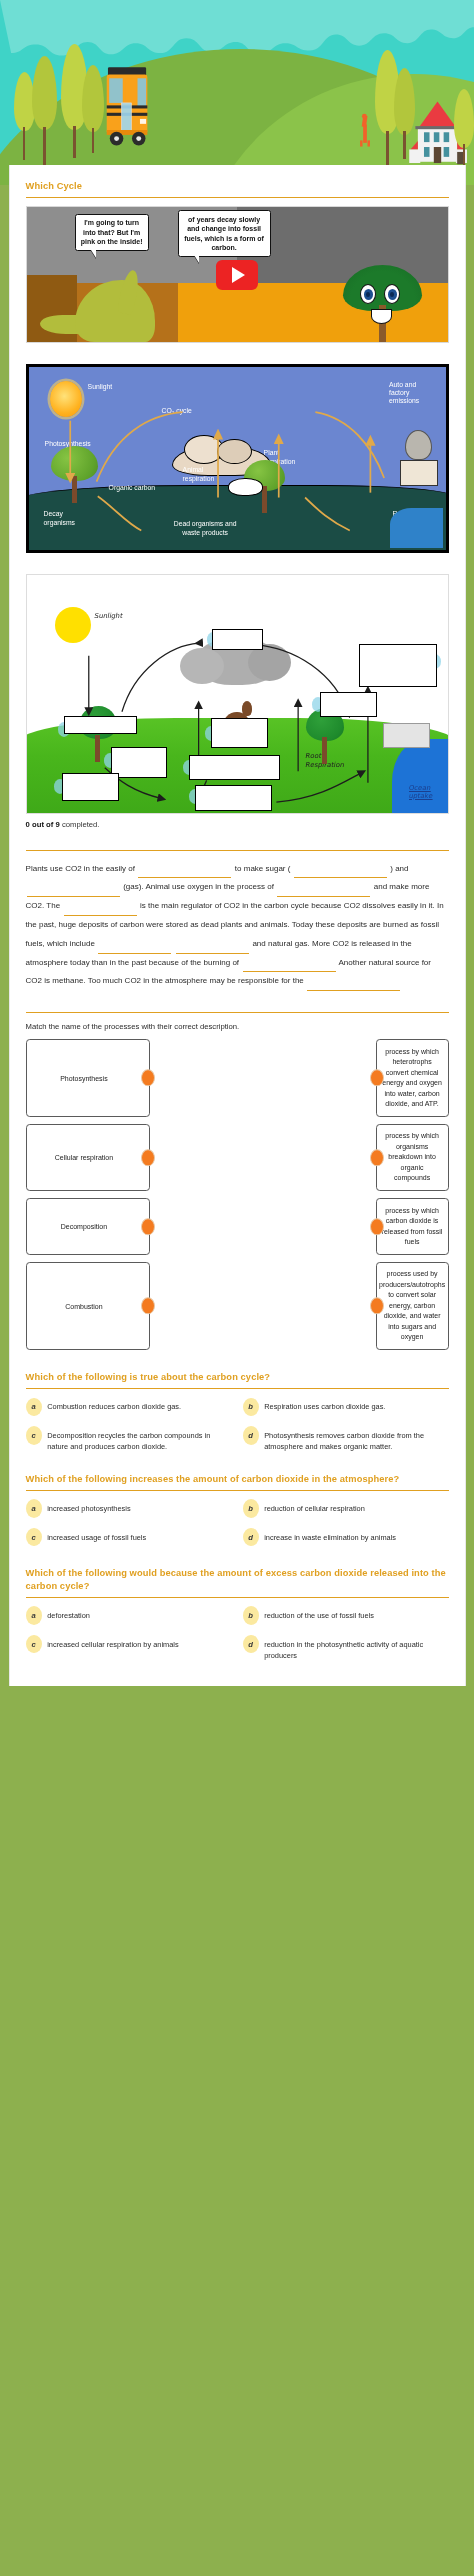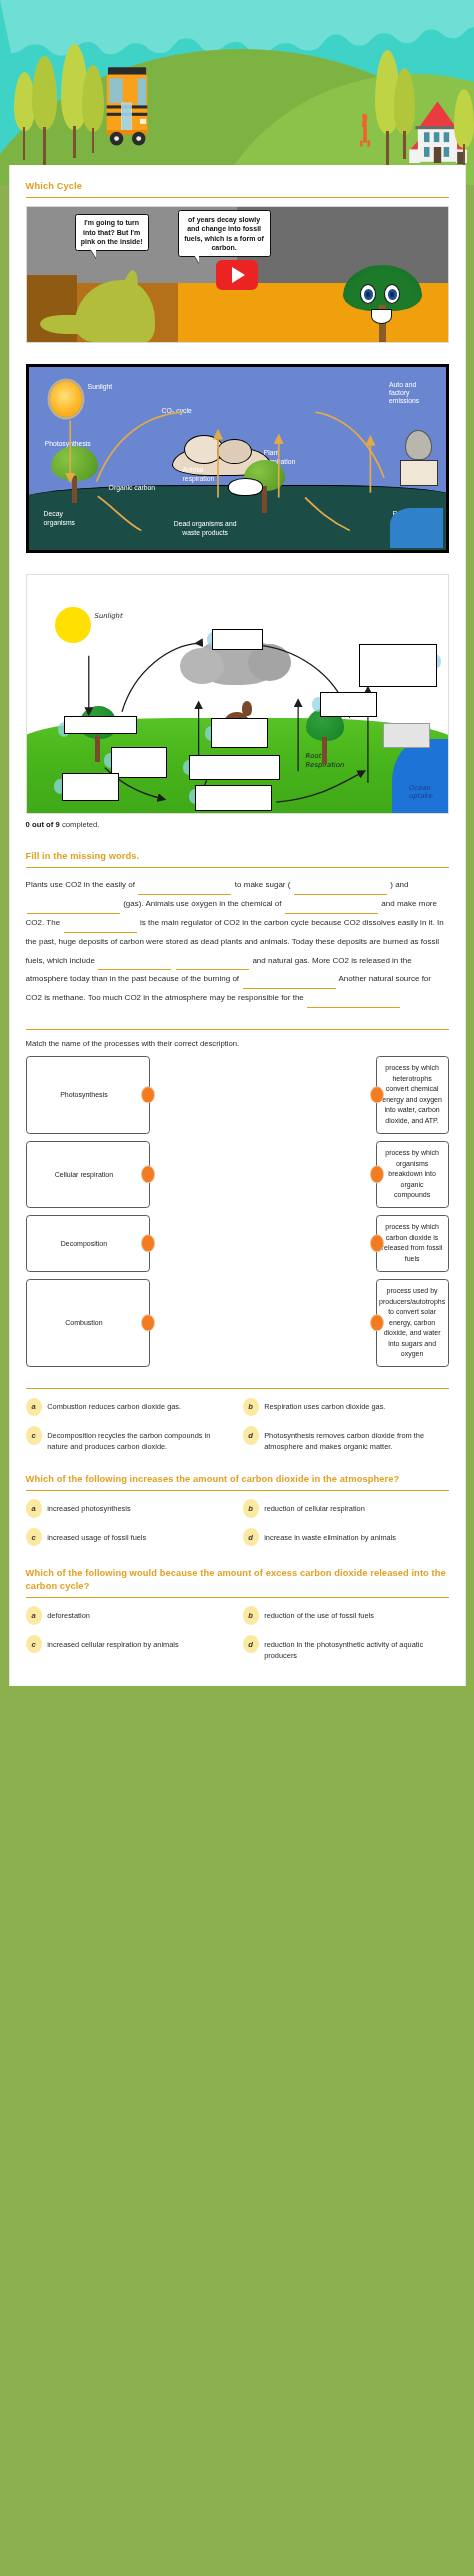--- a/index.html
+++ b/index.html
@@ -553,21 +553,21 @@
 
   <div class="blk">
     <div class="diagram2">
       <div class="d2-grass"></div>
       <div class="d2-ocean"></div>
       <div class="d2-sun"></div>
       <div class="d2-cloud"></div>
 
       <div class="d2-hand" style="left:68px; top:37px; font-style:italic;">Sunlight</div>
       <div class="d2-hand" style="left:279px; bottom:44px; width:43px; font-style:italic; line-height:1.25;">Root Respiration</div>
-      <div class="d2-hand" style="right:8.6px; bottom:13.6px; width:30px; font-style:italic; color:#1a3f8f; line-height:1.2;">Ocean uptake</div>
+      <div class="d2-hand" style="right:8.6px; bottom:13.6px; width:30px; font-style:italic; color:#1a3f8f; line-height:1.2;text-decoration:underline;">Ocean uptake</div>
 
       <div class="d2-tree" style="left:52px; bottom:51px;">
         <div class="cr"></div>
             <div class="tk"></div>
       </div>
       <div class="d2-tree" style="left:279px; bottom:49px;">
         <div class="cr"></div>
             <div class="tk"></div>
       </div>
       <div class="d2-rabbit"></div>
@@ -622,31 +622,30 @@
 
       <div class="d2-dot" style="left:162px; top:214px;"></div>
       <div class="d2-box" style="left:168px; top:210px; width:77px; height:26px;"></div>
     </div>
     <div class="completed">
       <b>0 out of 9</b><span> completed.</span>
     </div>
   </div>
 
   <div class="blk">
-    <div class="sec-title">Fill in the missing words.</div>
     <div class="sec-rule"></div>
 
     <div class="fib">
       <span>Plants use CO2 in the easily of</span>
       <span class="blank"></span>
       <span>to make sugar (</span>
       <span class="blank"></span>
       <span>) and</span>
       <span class="blank"></span>
-      <span>(gas). Animals use oxygen in the chemical of</span>
+      <span>(gas). Animal use oxygen in the process of</span>
       <span class="blank"></span>
       <span>and make more CO2. The</span>
       <span class="blank sm"></span>
       <span>is the main regulator of CO2 in the carbon cycle because CO2 dissolves easily in it. In the past, huge deposits of carbon were stored as dead plants and animals. Today these deposits are burned as fossil fuels, which include</span>
       <span class="blank sm"></span>
       <span class="blank sm"></span>
       <span>and natural gas. More CO2 is released in the atmosphere today than in the past because of the burning of</span>
       <span class="blank"></span>
       <span>Another natural source for CO2 is methane. Too much CO2 in the atmosphere may be responsible for the</span>
       <span class="blank"></span>
@@ -698,20 +697,21 @@
         </div>
         <div class="m-right">
           <span>process used by producers/autotrophs to convert solar energy, carbon dioxide, and water into sugars and oxygen</span>
           <span class="knob l"></span>
         </div>
       </div>
     </div>
   </div>
 
   <div class="blk">
+    <div class="sec-title">Which of the following is true about the carbon cycle?</div>
     <div class="sec-rule"></div>
     <div class="mcq-grid">
       <div class="mcq-opt">
         <div class="mcq-badge">a</div>
         <div class="mcq-text">Combustion reduces carbon dioxide gas.</div>
       </div>
       <div class="mcq-opt">
         <div class="mcq-badge">b</div>
         <div class="mcq-text">Respiration uses carbon dioxide gas.</div>
       </div>

